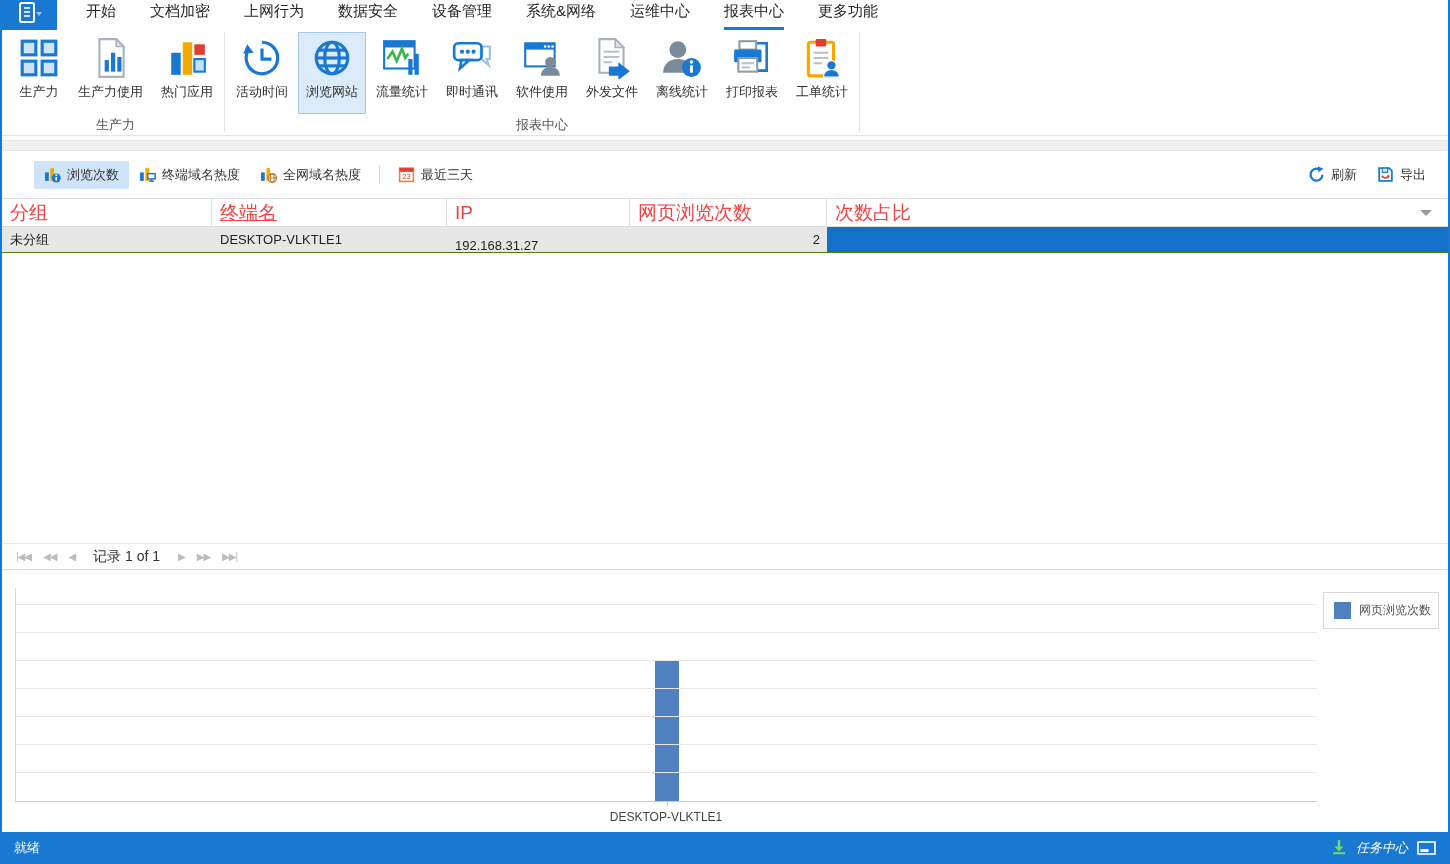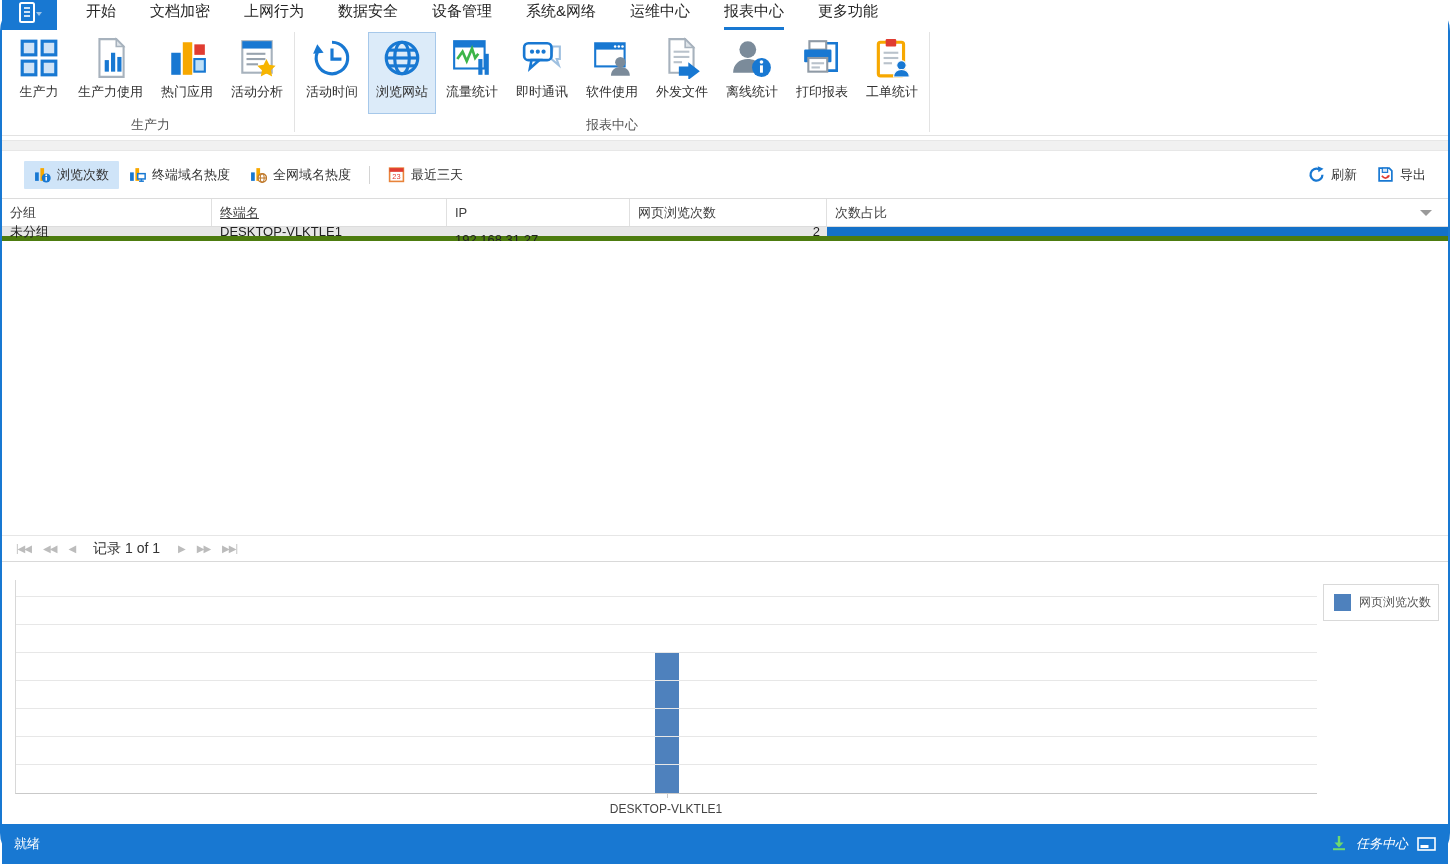--- a/index.html
+++ b/index.html
@@ -1,19 +1,19 @@
 <!DOCTYPE html>
 <html><head>
 <meta charset="utf-8">
 <style>
   * { margin:0; padding:0; box-sizing:border-box; }
   html,body { width:1450px; height:864px; overflow:hidden; }
   body { font-family:"Liberation Sans","DejaVu Sans",sans-serif; background:#fff; }
   .window { width:1450px; height:864px; display:flex; flex-direction:column;
-            border-left:2px solid #1878d2; border-right:2px solid #1878d2; background:#fff;border-radius:31px; }
+            border-left:2px solid #1878d2; border-right:2px solid #1878d2; background:#fff; }
 
   
   .menubar { height:30px; display:flex; align-items:stretch; background:#fff; flex:none; }
   .app-button { width:55px; background:#1878d2; display:flex; align-items:center; justify-content:center; cursor:pointer; }
   .menu-tabs { display:flex; align-items:stretch; margin-left:12px; }
   .menu-tab { display:flex; align-items:flex-end; justify-content:center; padding:0 17px; font-size:15px; color:#262626; cursor:pointer; }
   .menu-tab span { padding:5px 0 6px; border-bottom:3px solid transparent; }
   .menu-tab.active span { border-bottom-color:#1878d2; }
 
   
@@ -25,34 +25,34 @@
   .ribbon-btn .rlabel { font-size:13px; color:#333; margin-top:4px; white-space:nowrap; }
   .ribbon-group-label { text-align:center; font-size:13px; color:#555; margin-top:2px; height:18px; }
   .ribbon-sep { width:1px; background:#e3e3e3; height:100px; margin:0 3px; align-self:flex-start; }
   .ribbon-btn svg { display:block; }
 
   
   .gap-white { height:4px; background:#fff; flex:none; }
   .panel-strip { height:11px; background:#f1f1f1; border-top:1px solid #e7e7e7; border-bottom:1px solid #e7e7e7; flex:none; }
 
   
-  .subtoolbar { height:47px; flex:none; display:flex; align-items:center; padding:0 12px 0 22px; background:#fff; }
+  .subtoolbar { height:47px; flex:none; display:flex; align-items:center; padding:0 12px 0 32px; background:#fff; }
   .tb-btn { height:28px; display:flex; align-items:center; gap:6px; padding:0 10px; font-size:13px; color:#333; cursor:pointer; border-radius:1px; white-space:nowrap; }
   .tb-btn.active { background:#cfe4f8; }
   .tb-sep { width:1px; height:18px; background:#d4d4d4; margin:0 8px; }
   .tb-spacer { flex:1; }
   .tb-btn svg { display:block; }
 
   
   .grid-header { height:29px; flex:none; display:flex; border-top:1px solid #dcdcdc; border-bottom:1px solid #dcdcdc; background:#fff; }
-  .gh-cell { display:flex; align-items:center; padding-left:8px; font-size:13px; color:#404040; border-right:1px solid #e0e0e0; cursor:pointer; }
+  .gh-cell { display:flex; align-items:center; padding-left:8px; font-size:19px; color:#ef4444; border-right:1px solid #e0e0e0; cursor:pointer; }
   .gh-cell.c0 { width:210px; } .gh-cell.c1 { width:235px;text-decoration:underline; } .gh-cell.c2 { width:183px; } .gh-cell.c3 { width:197px; }
   .gh-cell.c4 { flex:1; border-right:none; justify-content:space-between; padding-right:16px; }
   .gh-caret { width:0; height:0; border-left:6px solid transparent; border-right:6px solid transparent; border-top:6px solid #9a9a9a; cursor:pointer; }
-  .grid-row { height:14px; flex:none; display:flex; background:#e7e7e7; border-bottom:5px solid #4d7c0f; font-size:13px; color:#222; cursor:default; }
+  .grid-row { height:26px; flex:none; display:flex; background:#e7e7e7; border-bottom:1px solid #4d7c0f; font-size:13px; color:#222; cursor:default; }
   .gr-cell { display:flex; align-items:center; padding-left:8px; }
   .gr-cell.c0 { width:210px; } .gr-cell.c1 { width:235px; } .gr-cell.c2 { width:183px;margin-top:12px; }
   .gr-cell.c3 { width:197px; justify-content:flex-end; padding-right:7px; }
   .gr-cell.c4 { flex:1; padding:0; }
   .ratio-bar { height:100%; }
   .grid-filler { flex:1; background:#fff; }
 
   
   .pager { height:27px; flex:none; display:flex; align-items:center; padding-left:8px; border-top:1px solid #e6e6e6; border-bottom:1px solid #d9d9d9; background:#fff; }
   .pg-ctl { font-size:10px; color:#bcbcbc; letter-spacing:-1px; padding:0 6px; cursor:pointer; user-select:none; }
@@ -65,21 +65,21 @@
   .chart-gridline { position:absolute; left:0; right:0; height:1px; background:#e7e7e7; }
   .chart-bar { position:absolute; bottom:0; left:50%; margin-left:-12px; width:24px; }
   .chart-tick { position:absolute; bottom:-5px; left:50%; width:1px; height:5px; background:#c9c9c9; }
   .chart-xlabel { position:absolute; left:13px; top:240px; width:1302px; text-align:center; font-size:12px; color:#444; }
   .chart-legend { position:absolute; top:22px; right:9px; width:116px; height:37px; border:1px solid #d9d9d9; background:#fff;
                   display:flex; align-items:center; gap:8px; padding-left:10px; }
   .legend-swatch { width:17px; height:17px; background:#4e81bd; flex:none; }
   .legend-label { font-size:12px; color:#555; white-space:nowrap; }
 
   
-  .statusbar { height:40px; flex:none; background:#1878d2; color:#fff; display:flex; align-items:center;
+  .statusbar { height:32px; flex:none; background:#1878d2; color:#fff; display:flex; align-items:center;
                padding:0 12px; font-size:13px; }
   .sb-left { flex:1; }
   .sb-right { display:flex; align-items:center; gap:9px;font-style:italic; }
   .sb-task { display:flex; align-items:center; gap:6px; cursor:pointer; }
   .sb-winicon { cursor:pointer; display:flex; }
 </style>
 </head>
 <body>
 
 <div class="window">
@@ -161,35 +161,20 @@
         <div class="ribbon-btn">
           <span>
               <svg width="42" height="42" viewBox="0 0 40 40">
                 <rect x="5" y="15" width="9" height="21" fill="#1878d2"></rect>
                 <rect x="16" y="5" width="9" height="31" fill="#f7a800"></rect>
                 <rect x="27" y="7" width="10" height="10" fill="#e03c31"></rect>
                 <rect x="27" y="21" width="10" height="12" fill="#bfe0f7" stroke="#1878d2" stroke-width="2"></rect>
               </svg>
             </span>
           <span class="rlabel">热门应用</span>
-        </div>
-        <div class="ribbon-btn">
-          <span>
-              <svg width="42" height="42" viewBox="0 0 40 40">
-                <rect x="6" y="4" width="28" height="30" fill="#fff" stroke="#a7b2bd" stroke-width="2"></rect>
-                <rect x="6" y="4" width="28" height="7" fill="#1878d2"></rect>
-                <g stroke="#98a3ae" stroke-width="2">
-                  <line x1="10" y1="16" x2="28" y2="16"></line>
-                  <line x1="10" y1="21" x2="28" y2="21"></line>
-                  <line x1="10" y1="26" x2="21" y2="26"></line>
-                </g>
-                <path d="M29 21 l2.7 5.5 6 .9 -4.4 4.2 1.1 6 -5.4-2.9 -5.4 2.9 1.1-6 -4.4-4.2 6-.9 z" fill="#f7b500"></path>
-              </svg>
-            </span>
-          <span class="rlabel">活动分析</span>
         </div>
       </div>
       <div class="ribbon-group-label">生产力</div>
     </div>
 
     <div class="ribbon-sep"></div>
 
     <div class="ribbon-group">
       <div class="ribbon-group-buttons">
         <div class="ribbon-btn">

